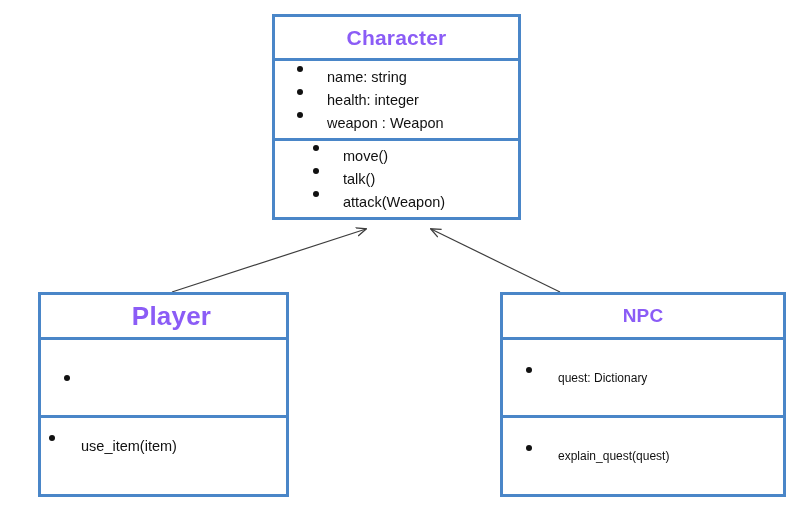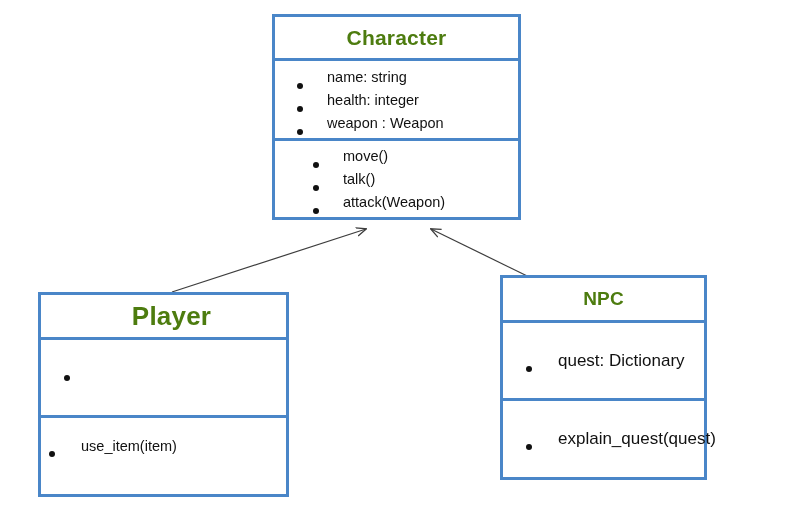--- a/index.html
+++ b/index.html
@@ -27,35 +27,35 @@
     border: 3px solid #4a86c8;
     background: #ffffff;
   }
   .uml-title {
     box-sizing: border-box;
     display: flex;
     align-items: center;
     justify-content: center;
     border-bottom: 3px solid #4a86c8;
     font-weight: bold;
-    color: #4d7c0f;
+    color: #8b5cf6;
     letter-spacing: 0.2px;
   }
   .uml-section {
     box-sizing: border-box;
     display: flex;
     flex-direction: column;
     justify-content: center;
   }
   .uml-section.divided {
     border-bottom: 3px solid #4a86c8;
   }
   .uml-row {
     display: flex;
-    align-items: flex-end;
+    align-items: flex-start;
     color: #111111;
     white-space: pre;
   }
   .bullet {
     display: inline-block;
     width: 6px;
     height: 6px;
     border-radius: 50%;
     background: #111111;
     flex: 0 0 auto;
@@ -112,38 +112,38 @@
   }
   #class-player .uml-row {
     font-size: 14.5px;
     line-height: 22px;
   }
   #class-player .bullet { margin-right: 26px; }
 
   
   #class-npc {
     left: 500px;
-    top: 275px;
-    width: 207px;
+    top: 292px;
+    width: 286px;
     height: 205px;
   }
   #class-npc .uml-title {
     height: 45px;
     font-size: 19px;
   }
   #class-npc .attrs {
     height: 78px;
     padding-left: 23px;
   }
   #class-npc .methods {
     height: 76px;
     padding-left: 23px;
   }
   #class-npc .uml-row {
-    font-size: 17px;
+    font-size: 12px;
     line-height: 22px;
   }
   #class-npc .bullet { margin-right: 26px; }
 
   
   #connectors {
     position: absolute;
     left: 0;
     top: 0;
     width: 787px;

